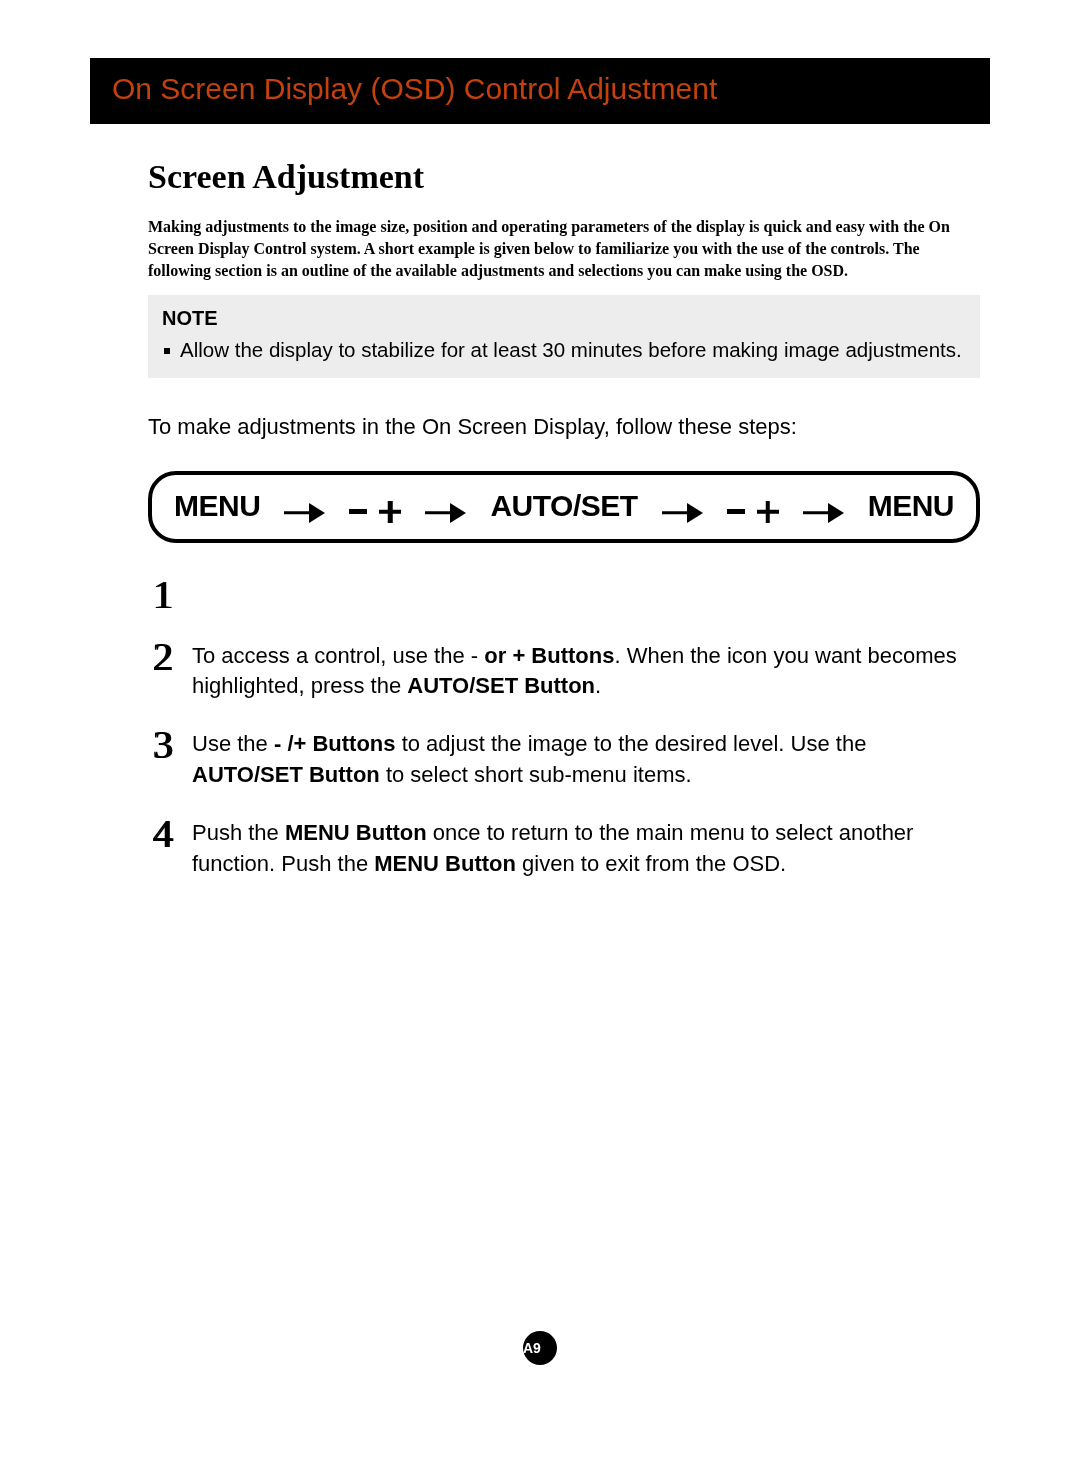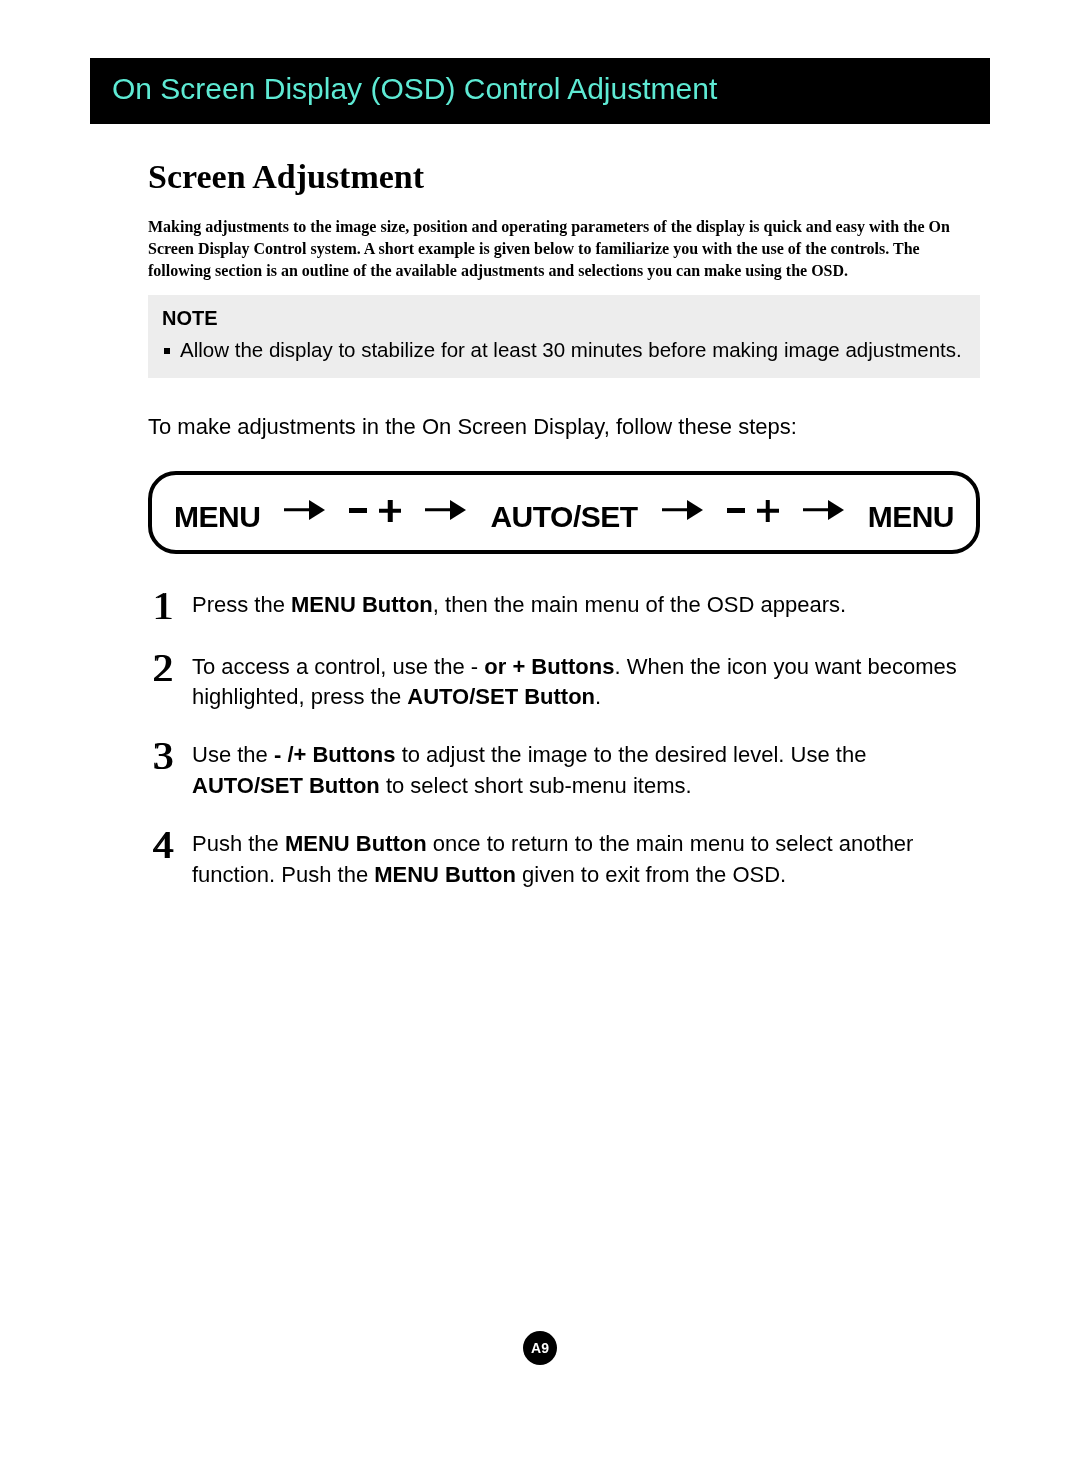--- a/index.html
+++ b/index.html
@@ -8,21 +8,21 @@
       height: 1477px;
       background: #fff;
       font-family: Arial, Helvetica, sans-serif;
       position: relative;
     }
     .page {
       padding: 58px 90px 0 90px;
     }
     .header-bar {
       background: #000;
-      color: #5eead4;
+      color: #c2410c;
       padding: 14px 22px 18px 22px;
       font-size: 30px;
       font-weight: 400;
       letter-spacing: 0px;
     }
     .section-heading {
       font-family: "Times New Roman", Times, serif;
       font-weight: bold;
       font-size: 34px;
       margin: 34px 0 20px 58px;
@@ -61,23 +61,23 @@
     }
     .lead-text {
       font-size: 22px;
       margin: 34px 10px 0 58px;
       line-height: 1.4;
     }
     .flow-box {
       border: 4px solid #000;
       border-radius: 28px;
       margin: 28px 10px 0 58px;
-      padding: 25px 22px 16px 22px;
-      display: flex;
-      align-items: flex-start;
+      padding: 14px 22px 16px 22px;
+      display: flex;
+      align-items: flex-end;
       justify-content: space-between;
       gap: 24px;
     }
     .flow-text {
       font-weight: 900;
       font-size: 30px;
       letter-spacing: -0.5px;
       white-space: nowrap;
     }
     .arrow {
@@ -170,21 +170,20 @@
       left: 50%;
       bottom: 112px;
       transform: translateX(-50%);
       width: 34px;
       height: 34px;
       border-radius: 50%;
       background: #000;
       color: #fff;
       display: flex;
       align-items: center;
-      justify-content: center;
       font-size: 14px;
       font-weight: bold;
     }
   </style>
 </head>
 <body>
 
 <div class="page">
 
   <div class="header-bar">
@@ -217,23 +216,20 @@
       <span class="plus"></span>
     </span>
     <span class="arrow"></span>
     <span class="flow-text">MENU</span>
   </div>
 
   <div class="steps">
 
     <div class="step">
       <div class="step-num">1</div>
-      <div class="step-body">
-        <span>Press the </span><span class="b">MENU Button</span><span>, then the main menu of the OSD appears.</span>
-      </div>
     </div>
 
     <div class="step">
       <div class="step-num">2</div>
       <div class="step-body">
         <span>To access a control, use the - </span><span class="b">or + Buttons</span><span>. When the icon you want becomes highlighted, press the </span><span class="b">AUTO/SET Button</span><span>.</span>
       </div>
     </div>
 
     <div class="step">

